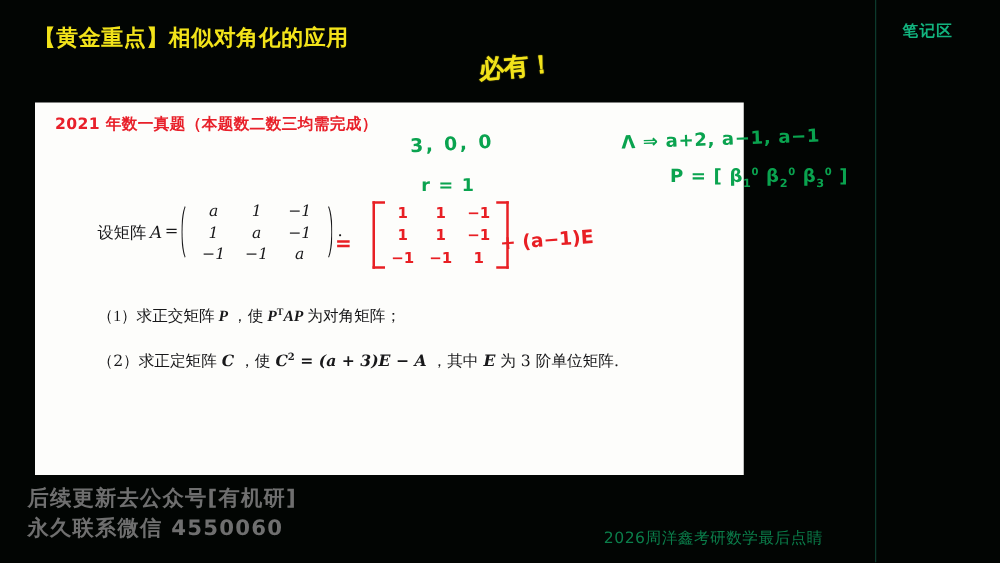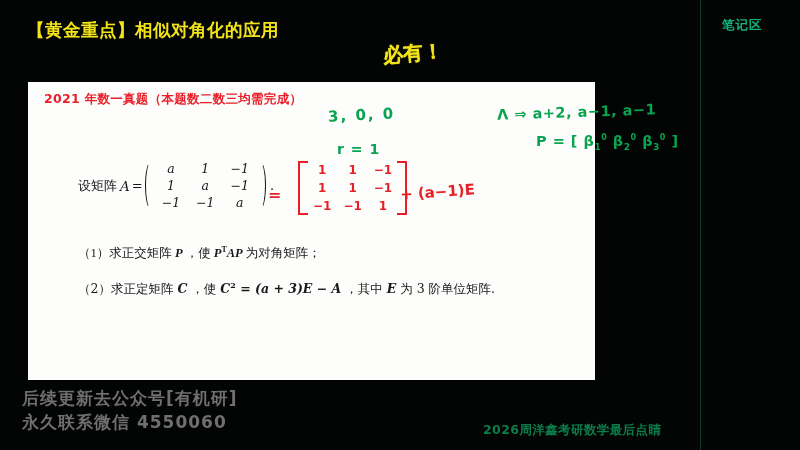--- a/index.html
+++ b/index.html
@@ -149,21 +149,21 @@
   
   .wm{
     position:absolute;left:22px;white-space:nowrap;
     color:#6f6f6f;font-weight:bold;font-size:17px;letter-spacing:1px;
     font-family:"DejaVu Sans",sans-serif;
   }
   #wm1{top:387px;}
   #wm2{top:411px;}
   .footer-green{
     position:absolute;left:483px;top:422px;white-space:nowrap;
-    color:#0b7d4a;font-weight:bold;font-size:12.5px;letter-spacing:0.4px;
+    color:#0b7d4a;font-weight:normal;font-size:12.5px;letter-spacing:0.4px;
     font-family:"DejaVu Sans",sans-serif;
   }
 </style>
 </head>
 <body>
 
 <div id="screen">
 
   <div class="slide-title">【黄金重点】相似对角化的应用</div>
 

